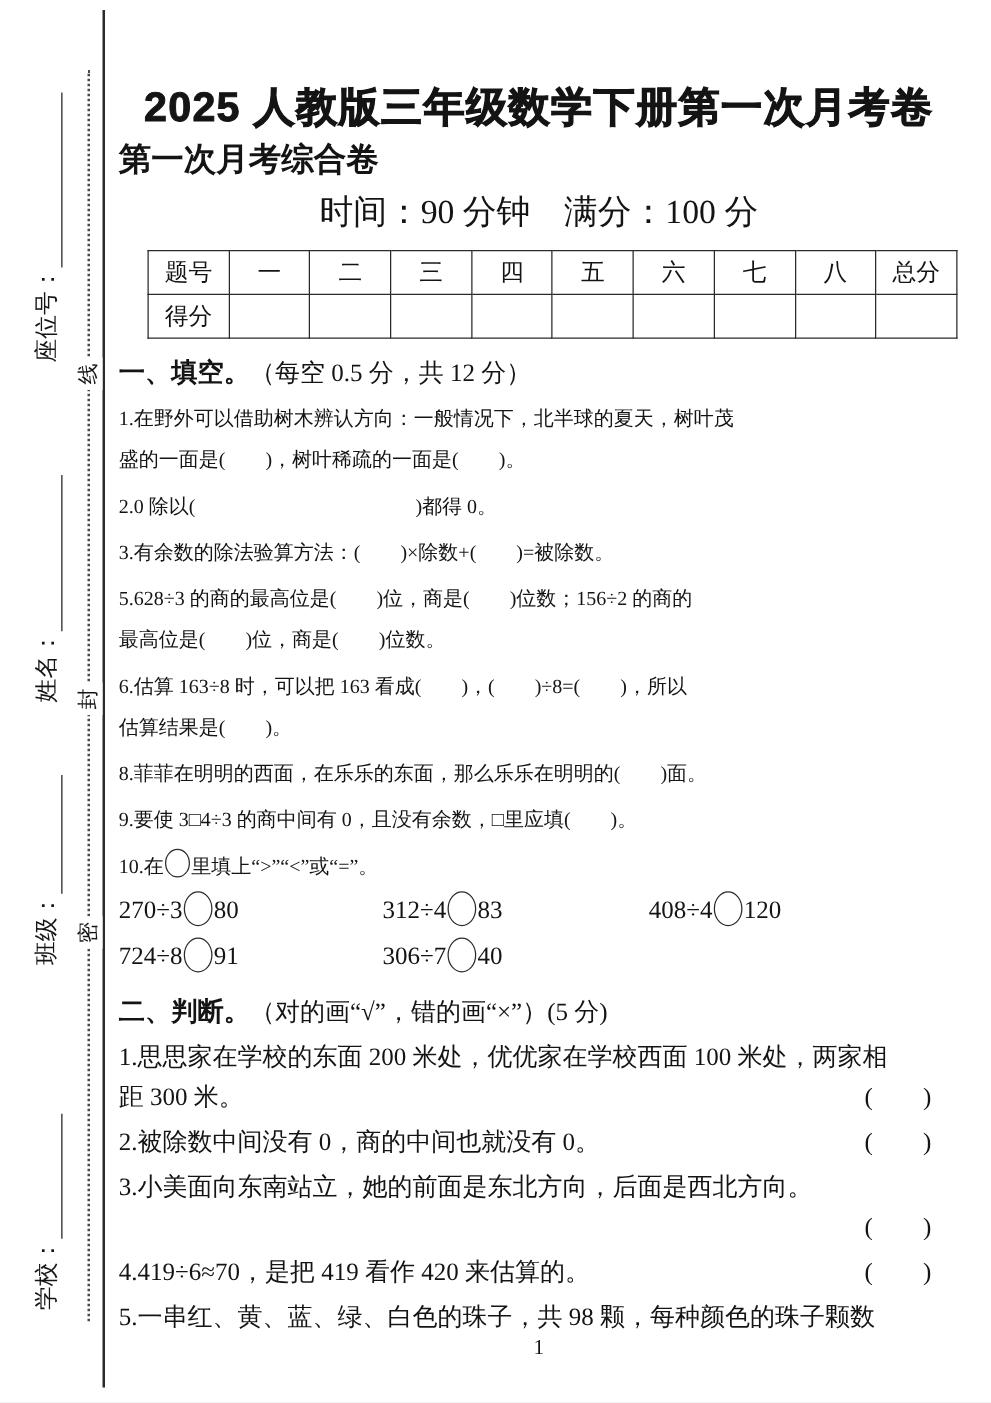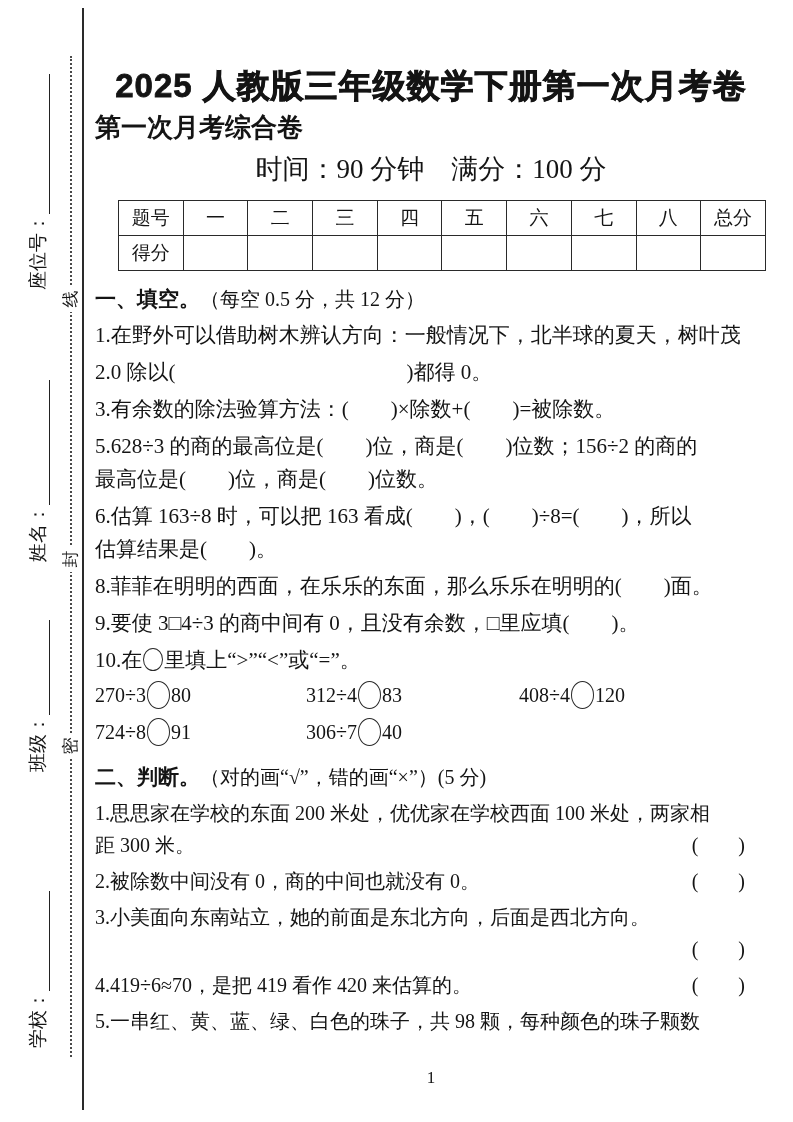--- a/index.html
+++ b/index.html
@@ -46,21 +46,21 @@
   table.score { border-collapse:collapse; table-layout:fixed; width:648px; margin:16px 0 0 23px; }
   table.score td {
     border:1.6px solid #2a2a2a; height:34px; padding:0;
     text-align:center; font-size:19px;
   }
   .sec-head { margin-top:12px; font-size:20px; line-height:32px; }
   .sec-head .bold {
     font-family:"Liberation Sans","DejaVu Sans",sans-serif;
     font-size:21px; font-weight:800;
   }
-  .qline { font-size:21px; line-height:33px; white-space:nowrap; }
+  .qline { font-size:16px; line-height:33px; white-space:nowrap; }
   .qblock { margin-top:4px; }
   .ring {
     display:inline-block; width:21px; height:26px; border:1.7px solid #2a2a2a;
     border-radius:50%; vertical-align:-7px; margin:0 1px;
   }
   .ring.small { width:18px; height:21px; vertical-align:-4px; }
   .cmp-row { display:grid; grid-template-columns:175px 177px 1fr; font-size:20px; line-height:37px;gap:36px; }
   .judge-line { display:flex; font-size:20px; line-height:32px;align-items:flex-end; }
   .judge-line .bracket { margin-left:auto; padding-right:22px; }
   .bracket-only { text-align:right; padding-right:22px; font-size:20px; line-height:32px; }
@@ -128,20 +128,21 @@
       </tr>
     </tbody>
       </table>
 
     <div class="sec-head">
       <span class="bold">一、填空。</span><span>（每空 0.5 分，共 12 分）</span>
     </div>
 
     <div class="qblock">
       <div class="qline">1.在野外可以借助树木辨认方向：一般情况下，北半球的夏天，树叶茂</div>
+      <div class="qline">盛的一面是(　　)，树叶稀疏的一面是(　　)。</div>
     </div>
     <div class="qblock">
       <div class="qline">2.0 除以(　　　　　　　　　　　)都得 0。</div>
     </div>
     <div class="qblock">
       <div class="qline">3.有余数的除法验算方法：(　　)×除数+(　　)=被除数。</div>
     </div>
     <div class="qblock">
       <div class="qline">5.628÷3 的商的最高位是(　　)位，商是(　　)位数；156÷2 的商的</div>
       <div class="qline">最高位是(　　)位，商是(　　)位数。</div>

